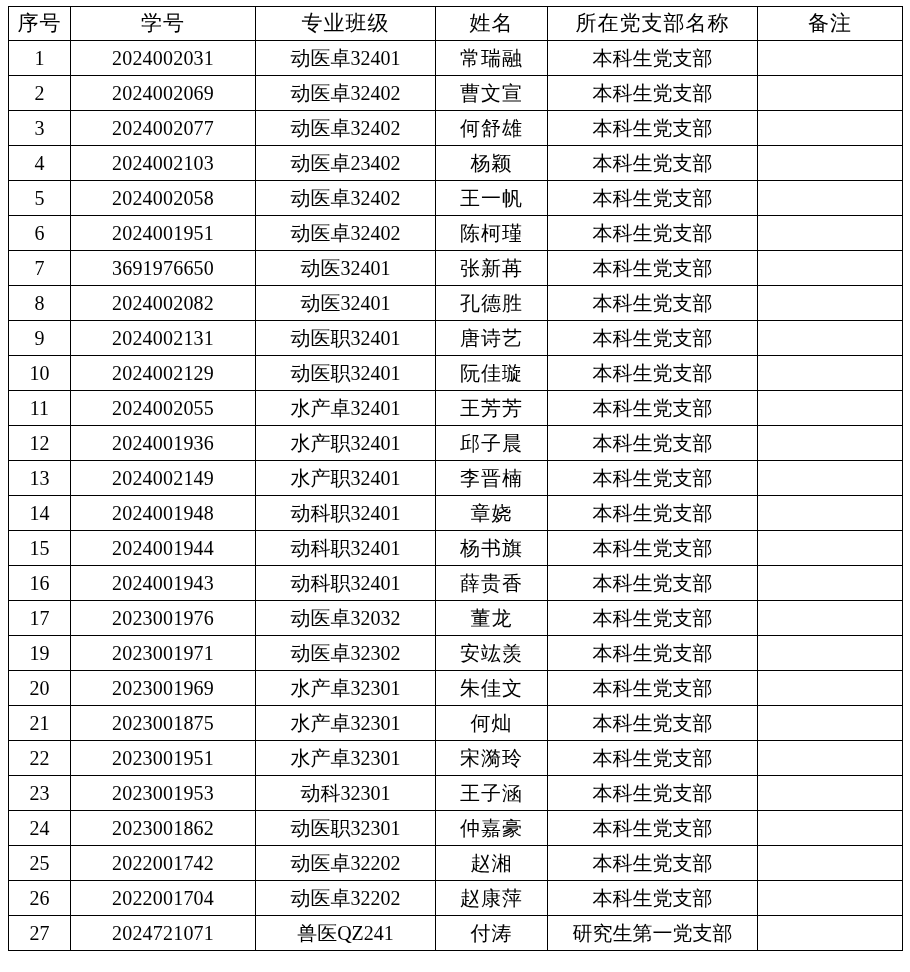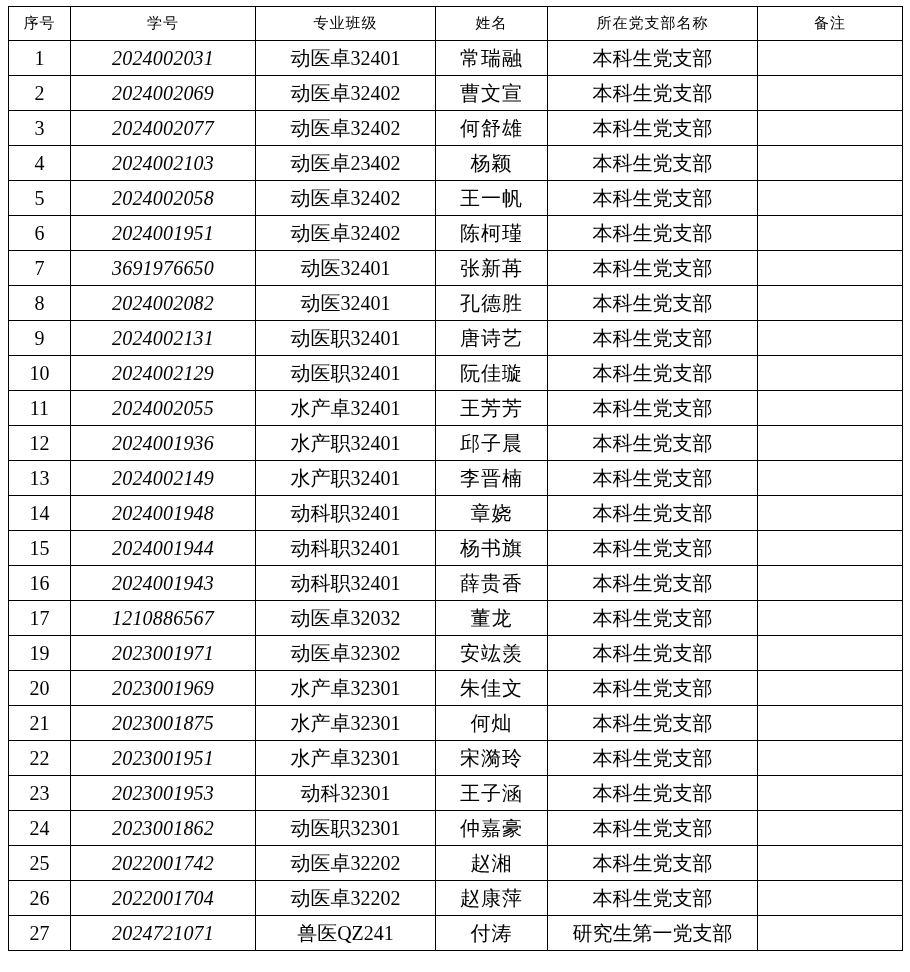--- a/index.html
+++ b/index.html
@@ -40,28 +40,28 @@
     padding: 0;
     height: 34px;
     line-height: 34px;
     white-space: nowrap;
     overflow: hidden;
   }
   table.roster thead th {
     height: 33px;
     line-height: 33px;
     font-weight: normal;
-    font-size: 15px;
+    font-size: 21px;
     letter-spacing: 1px;
   }
   table.roster tbody td {
     font-size: 20px;
   }
   td.idx-cell   { font-size: 20px; }
-  td.sid-cell   { font-size: 19px; letter-spacing: 0.2px; font-style: italic; }
+  td.sid-cell   { font-size: 19px; letter-spacing: 0.2px; }
   td.major-cell { font-size: 19px; }
   td.name-cell  { font-size: 20px; letter-spacing: 1px; }
   td.branch-cell{ font-size: 19px; }
   td.note-cell  { font-size: 19px; }
 </style>
 </head>
 <body>
 
 <div id="sheet">
   <table class="roster">
@@ -207,21 +207,21 @@
         <tr>
           <td class="idx-cell">16</td>
           <td class="sid-cell">2024001943</td>
           <td class="major-cell">动科职32401</td>
           <td class="name-cell">薛贵香</td>
           <td class="branch-cell">本科生党支部</td>
           <td class="note-cell"></td>
         </tr>
         <tr>
           <td class="idx-cell">17</td>
-          <td class="sid-cell">1210886567</td>
+          <td class="sid-cell">2023001976</td>
           <td class="major-cell">动医卓32032</td>
           <td class="name-cell">董龙</td>
           <td class="branch-cell">本科生党支部</td>
           <td class="note-cell"></td>
         </tr>
         <tr>
           <td class="idx-cell">19</td>
           <td class="sid-cell">2023001971</td>
           <td class="major-cell">动医卓32302</td>
           <td class="name-cell">安竑羡</td>

